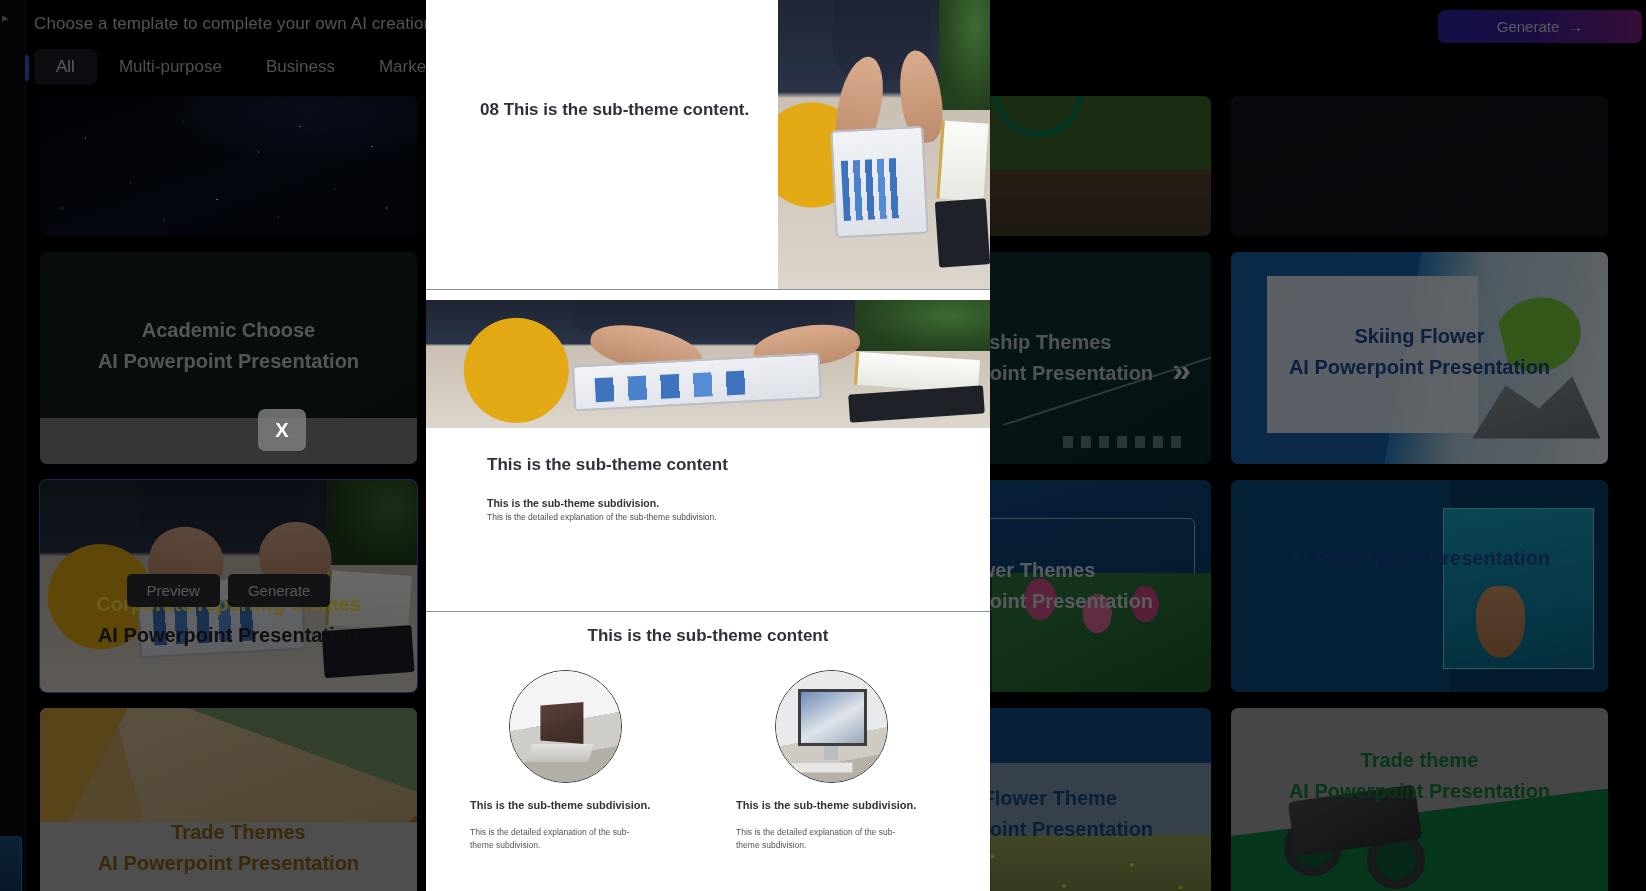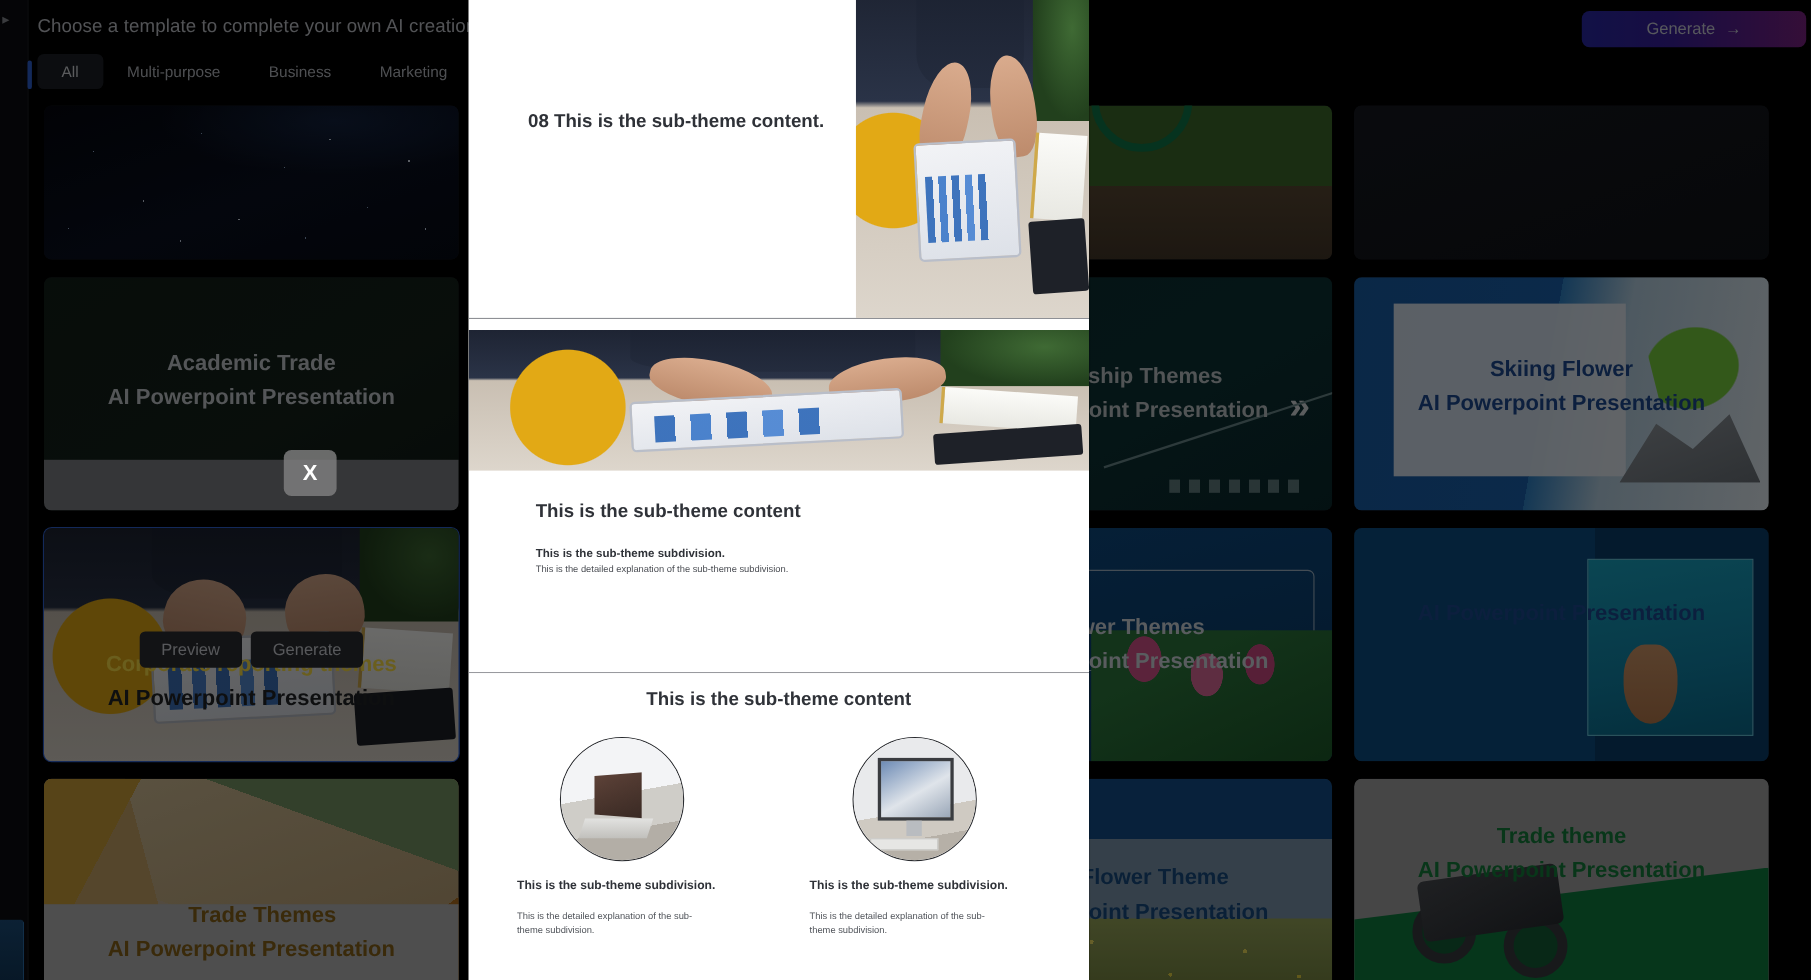--- a/index.html
+++ b/index.html
@@ -72,21 +72,21 @@
   }
   #tabs {
     position: absolute;
     left: 8px; top: 49px;
     display: flex;
     align-items: center;
     gap: 0px;
   }
   .tab {
     position: relative;
-    font-size: 14px;
+    font-size: 17px;
     color: #b9bcc3;
     padding: 8px 22px;
     border-radius: 6px;
     cursor: pointer;
     white-space: nowrap;
   }
   .tab.active {
     background: #1d2027;
     color: #d8dade;
   }
@@ -531,21 +531,21 @@
             <div class="art art-dark"></div>
           </div>
         </div>
         <div class="card">
           <div class="thumb">
             <div class="art art-academic">
               <div class="footerbar"></div>
             </div>
           </div>
           <div class="title-block" style="top: 66px;">
-            <div class="t-line" style="color: rgb(200, 204, 210);">Academic Trade</div>
+            <div class="t-line" style="color: rgb(200, 204, 210);">Academic Choose</div>
             <div class="t-line" style="color: rgb(200, 204, 210);">AI Powerpoint Presentation</div>
           </div>
         </div>
         <div class="card">
           <div class="thumb">
             <div class="art art-desk">
               <div class="suit"></div>
               <div class="plant"></div>
               <div class="hand-a"></div>
               <div class="hand-b"></div>

